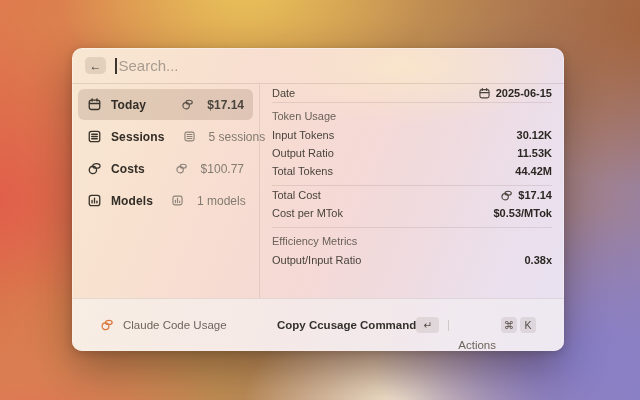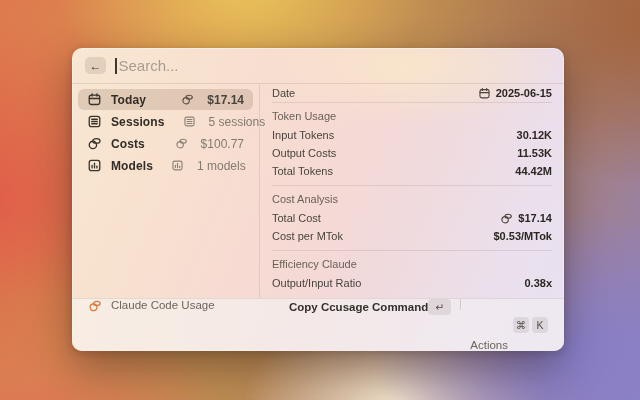--- a/index.html
+++ b/index.html
@@ -38,21 +38,21 @@
              font-size:12px; color:#3d3830; cursor:default; }
   .search-wrap{ flex:1; display:flex; align-items:flex-end; }
   .caret{ width:1.5px; height:16px; background:#3c362e; flex:0 0 1.5px; }
   .search-input{ flex:1; border:none; outline:none; background:transparent;
                  font-family:inherit; font-size:15px; color:#35302a; padding-left:2px; }
   .search-input::placeholder{ color:#a79c91; }
 
   
   .body{ flex:1; display:flex; min-height:0; }
   .sidebar{ width:188px; flex:0 0 188px; padding:5px 6px; border-right:1px solid rgba(71,48,35,0.10); }
-  .side-item{ height:21px; border-radius:6px; display:flex; align-items:center; gap:9px;
+  .side-item{ height:31px; border-radius:6px; display:flex; align-items:center; gap:9px;
               padding:0 9px; margin-bottom:1px; cursor:default; }
   .side-item.selected{ background:rgba(143,108,86,0.22); }
   .side-item .main-ic{ width:15px; height:15px; color:#38332b; flex:0 0 15px; }
   .side-item .lbl{ font-size:12px; font-weight:700; color:#322d27; letter-spacing:.1px; }
   .side-item .sp{ flex:1; }
   .side-item .acc-ic{ width:13px; height:13px; color:#8b8177; flex:0 0 13px; }
   .side-item .acc{ font-size:12px; color:#837a70; margin-left:4px; white-space:nowrap; }
   .side-item.selected .acc-ic{ color:#575047; }
   .side-item.selected .acc{ color:#4a443c; font-weight:600; }
 
@@ -62,21 +62,21 @@
   .row-date{ height:27px; }
   .hairline{ height:1px; background:rgba(71,48,35,0.11); }
   .sec-header{ height:21px; display:flex; align-items:center; color:#6a6157; margin-top:2px; }
   .metric{ height:18px;gap:40px; }
   .metric .m-lbl{ color:#49443c; }
   .m-val{ display:flex; gap:5px; font-weight:700; color:#2b2722; }
   .m-val .v-ic{ width:13px; height:13px; color:#4a443c; }
   .group{ padding-bottom:5px; }
 
   
-  .footer{ flex:0 0 27px; display:flex; align-items:flex-start; gap:7px; padding:0 16px;
+  .footer{ flex:0 0 27px; display:flex; align-items:center; gap:7px; padding:0 28px;
            border-top:1px solid rgba(71,48,35,0.10);
            background:linear-gradient(90deg, rgba(248,241,234,0.75), rgba(240,235,242,0.75)); }
   .app-ic{ width:14px; height:14px; color:#d9773e; }
   .app-name{ font-size:11.5px; color:#6e655c; margin-left:2px; }
   .f-sp{ flex:1; }
   .action-primary{ display:flex; align-items:center; cursor:default; }
   .action-label{ font-size:11.5px; font-weight:700; color:#33302b; }
   .key{ background:rgba(83,60,45,0.10); border-radius:4px; color:#554e46; font-size:10.5px;
         display:flex; align-items:center; justify-content:center; height:16px; min-width:16px; }
   .key.wide{ width:23px; }
@@ -203,37 +203,36 @@
           <div class="group">
             <div class="sec-header">Token Usage</div>
             <div class="row metric">
     <span class="m-lbl">Input Tokens</span>
     <span class="m-val">
 
       <span class="v-txt">30.12K</span>
     </span>
   </div>
             <div class="row metric">
-    <span class="m-lbl">Output Costs</span>
+    <span class="m-lbl">Output Ratio</span>
     <span class="m-val">
 
       <span class="v-txt">11.53K</span>
     </span>
   </div>
             <div class="row metric">
     <span class="m-lbl">Total Tokens</span>
     <span class="m-val">
 
       <span class="v-txt">44.42M</span>
     </span>
   </div>
           </div>
           <div class="hairline"></div>
           <div class="group">
-            <div class="sec-header">Cost Analysis</div>
             <div class="row metric">
     <span class="m-lbl">Total Cost</span>
     <span class="m-val">
       <span class="v-ic">
                   <svg viewBox="0 0 16 16" fill="none" stroke="currentColor" stroke-width="1.4" stroke-linecap="round" stroke-linejoin="round">
                     <circle cx="6.3" cy="9.5" r="3.9"></circle>
                     <ellipse cx="10" cy="5.2" rx="3.9" ry="2.4"></ellipse>
                   </svg>
                 </span>
       <span class="v-txt">$17.14</span>
@@ -242,21 +241,21 @@
             <div class="row metric">
     <span class="m-lbl">Cost per MTok</span>
     <span class="m-val">
 
       <span class="v-txt">$0.53/MTok</span>
     </span>
   </div>
           </div>
           <div class="hairline"></div>
           <div class="group">
-            <div class="sec-header">Efficiency Claude</div>
+            <div class="sec-header">Efficiency Metrics</div>
             <div class="row metric">
     <span class="m-lbl">Output/Input Ratio</span>
     <span class="m-val">
 
       <span class="v-txt">0.38x</span>
     </span>
   </div>
           </div>
         </div>
     </div>

